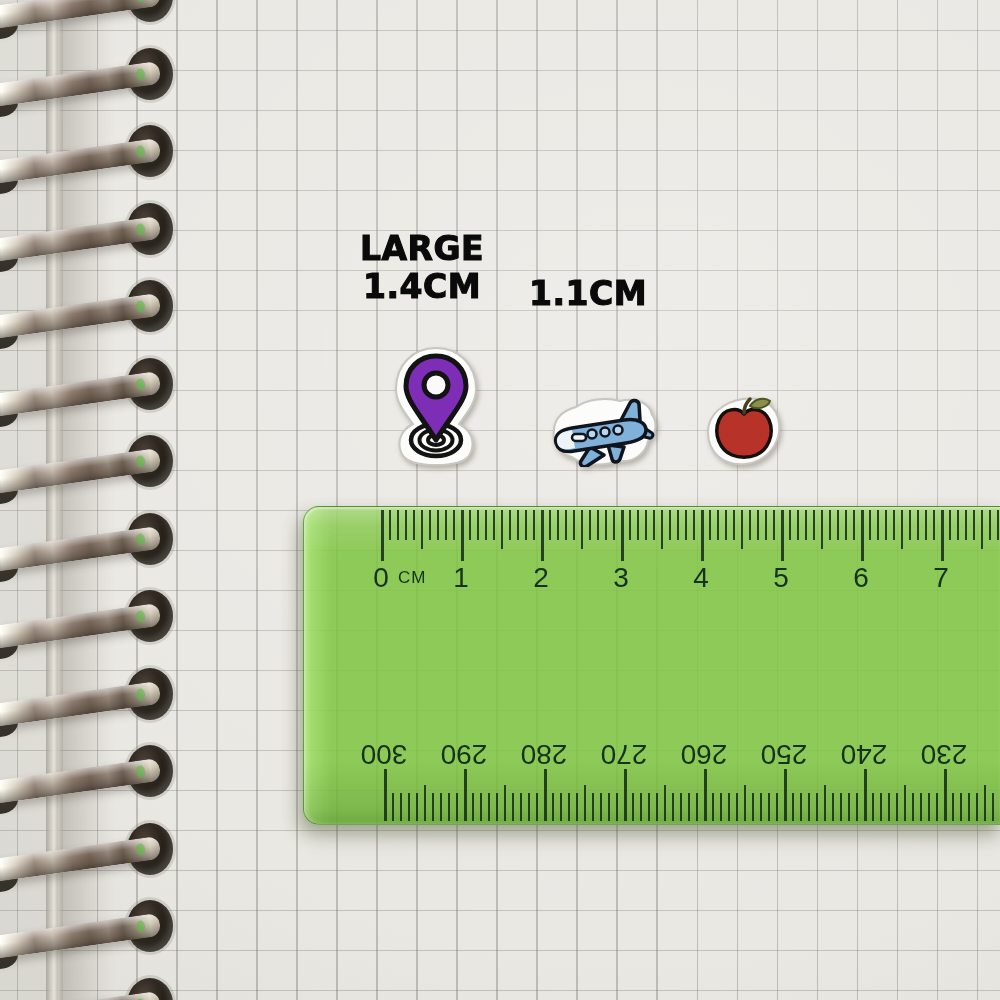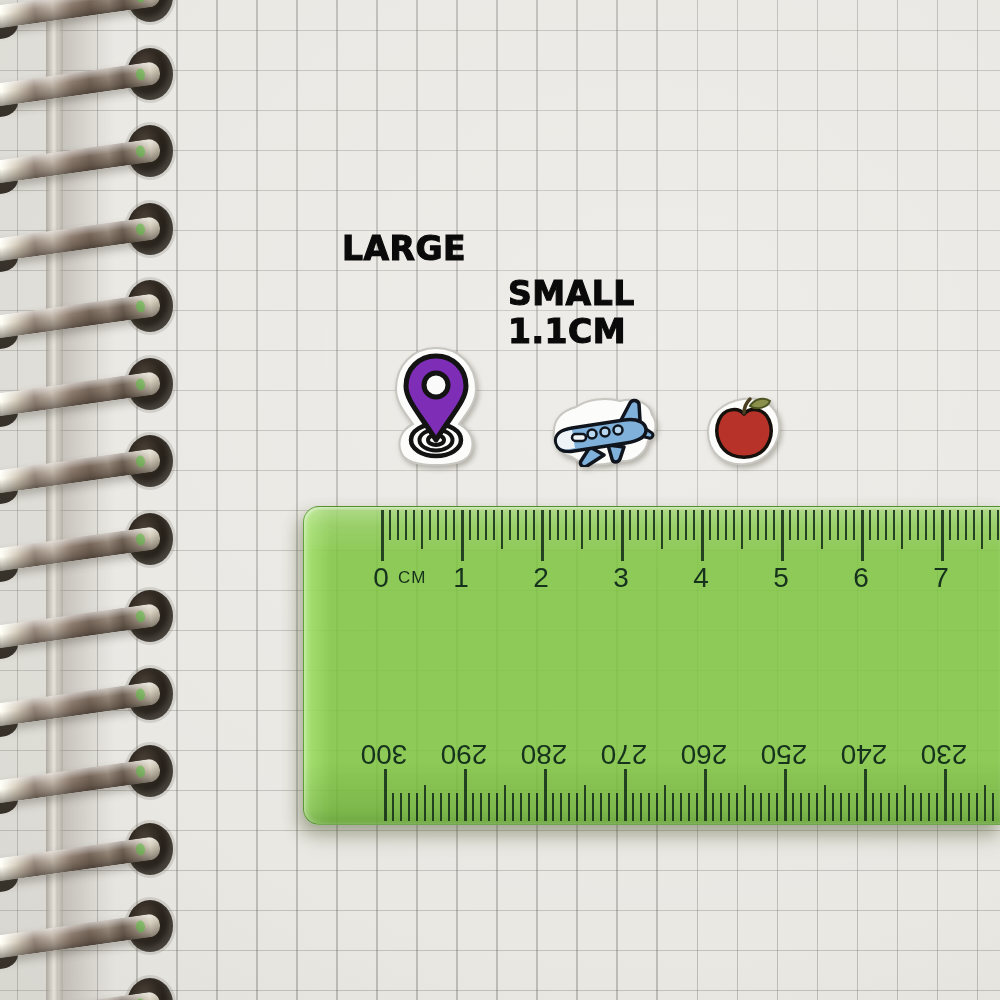--- a/index.html
+++ b/index.html
@@ -28,21 +28,21 @@
   .coil{position:absolute;left:-26px;width:186px;height:23px;border-radius:12px;z-index:2;
     transform:rotate(-8deg);transform-origin:95% 50%;
     background-image:
       linear-gradient(180deg, rgba(255,255,255,0.55) 0%, rgba(255,255,255,0) 38%, rgba(45,34,24,0.30) 78%, rgba(22,16,10,0.45) 100%),
       linear-gradient(90deg,#55493f 0%,#8d8177 4%,#eae2d4 9%,#fffef4 14%,#d8d0c0 22%,#9b8c80 32%,#c2b7aa 42%,#8f7e71 52%,#76665a 62%,#96887a 72%,#6e6054 80%,#a99d8d 88%,#d8d1c0 95%,#bfb7a6 100%);
     box-shadow:0 5px 8px rgba(60,55,45,0.30);}
   .coil::after{content:'';position:absolute;right:15px;top:5px;width:9px;height:12px;border-radius:50%;
     background:rgba(85,190,60,0.55);}
 
   
-  .size-label{position:absolute;width:160px;text-align:left;color:#0a0a0a;
+  .size-label{position:absolute;width:160px;text-align:center;color:#0a0a0a;
     font-weight:bold;font-size:33px;line-height:38px;letter-spacing:0.5px;
     -webkit-text-stroke:1.1px #0a0a0a;}
   .size-label .label-name{white-space:nowrap;}
   .size-label .label-size{white-space:nowrap;}
   #label-large{left:342px;top:230px;}
   #label-small{left:508px;top:275px;}
   #label-mini{left:661px;top:300px;}
 
   
   .sticker{position:absolute;filter:drop-shadow(2px 3px 2.5px rgba(90,85,70,0.38));}
@@ -124,23 +124,23 @@
       <div class="coil" style="top: 836.5px;"></div>
       <div class="coil-nub" style="top: 939px;"></div>
       <div class="hole" style="top: 900px;"></div>
       <div class="coil" style="top: 914px;"></div>
       <div class="hole" style="top: 977.5px;"></div>
       <div class="coil" style="top: 991.5px;"></div>
     </div>
 
   <div class="size-label" id="label-large">
     <div class="label-name">LARGE</div>
+    <div class="label-size">1.4CM</div>
   </div>
   <div class="size-label" id="label-small">
-    <div class="label-name">SMALL</div>
     <div class="label-size">1.1CM</div>
   </div>
   <div class="size-label" id="label-mini">
   </div>
 
   <div class="sticker" id="sticker-pin">
     <svg viewBox="0 0 100 122">
       <path d="M50,3 C73,3 90,20 90,44 C90,57 82,67 73,79 C85,85 89,96 85,107 C81,118 66,120 50,120 C34,120 19,118 15,107 C11,96 15,85 27,79 C18,67 10,57 10,44 C10,20 27,3 50,3 Z" fill="#fcfcfa" stroke="#c8c6c0" stroke-width="2"></path>
       <ellipse cx="50" cy="95" rx="25" ry="16" fill="none" stroke="#131313" stroke-width="4.5"></ellipse>
       <ellipse cx="50" cy="95" rx="16.5" ry="10.5" fill="none" stroke="#131313" stroke-width="4"></ellipse>

